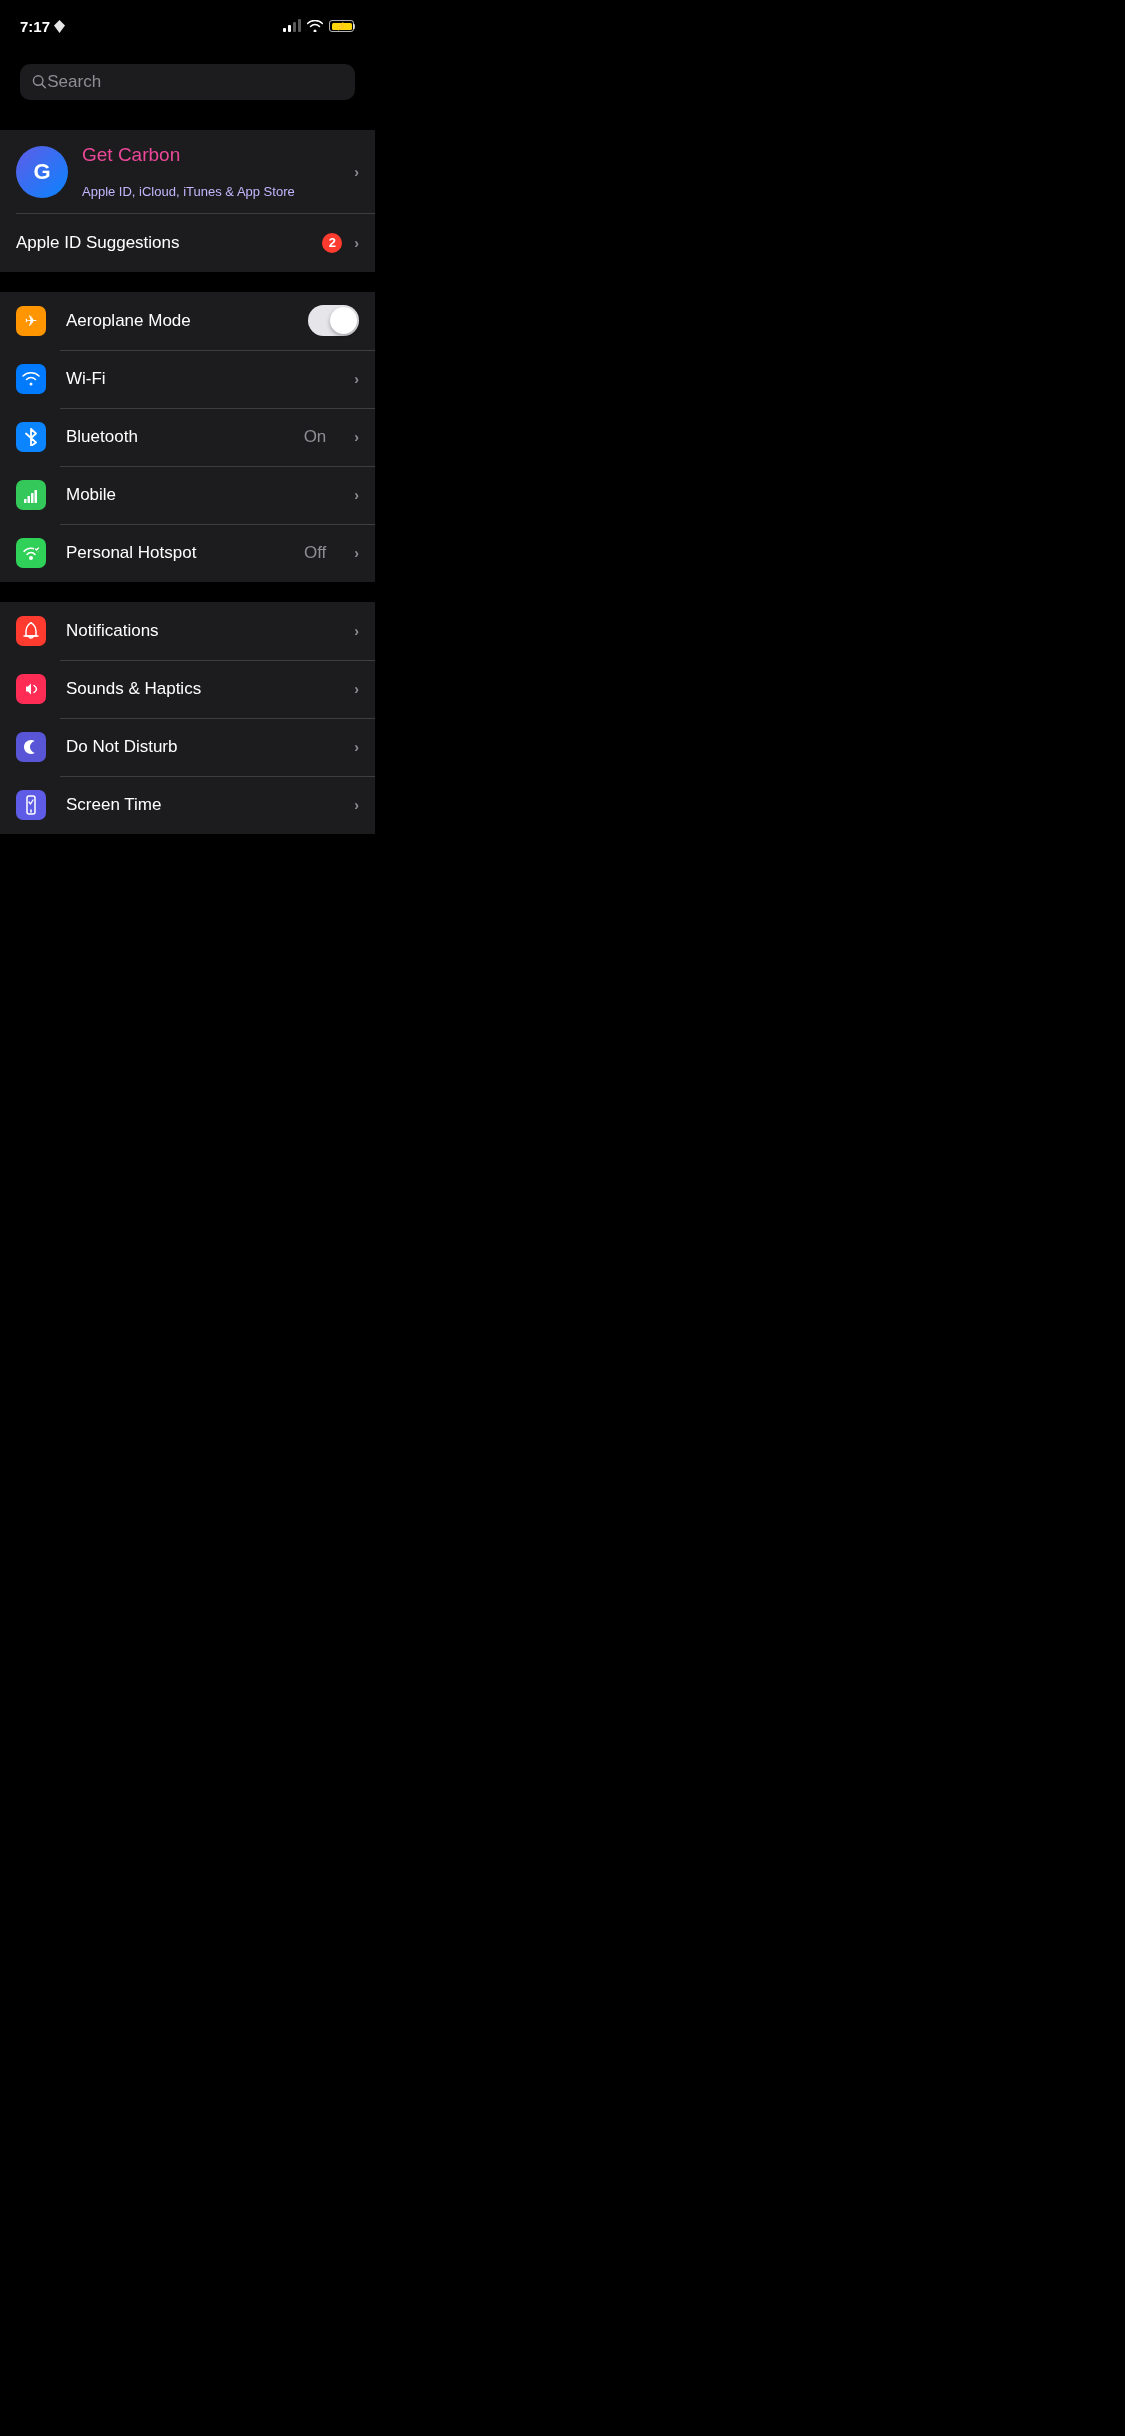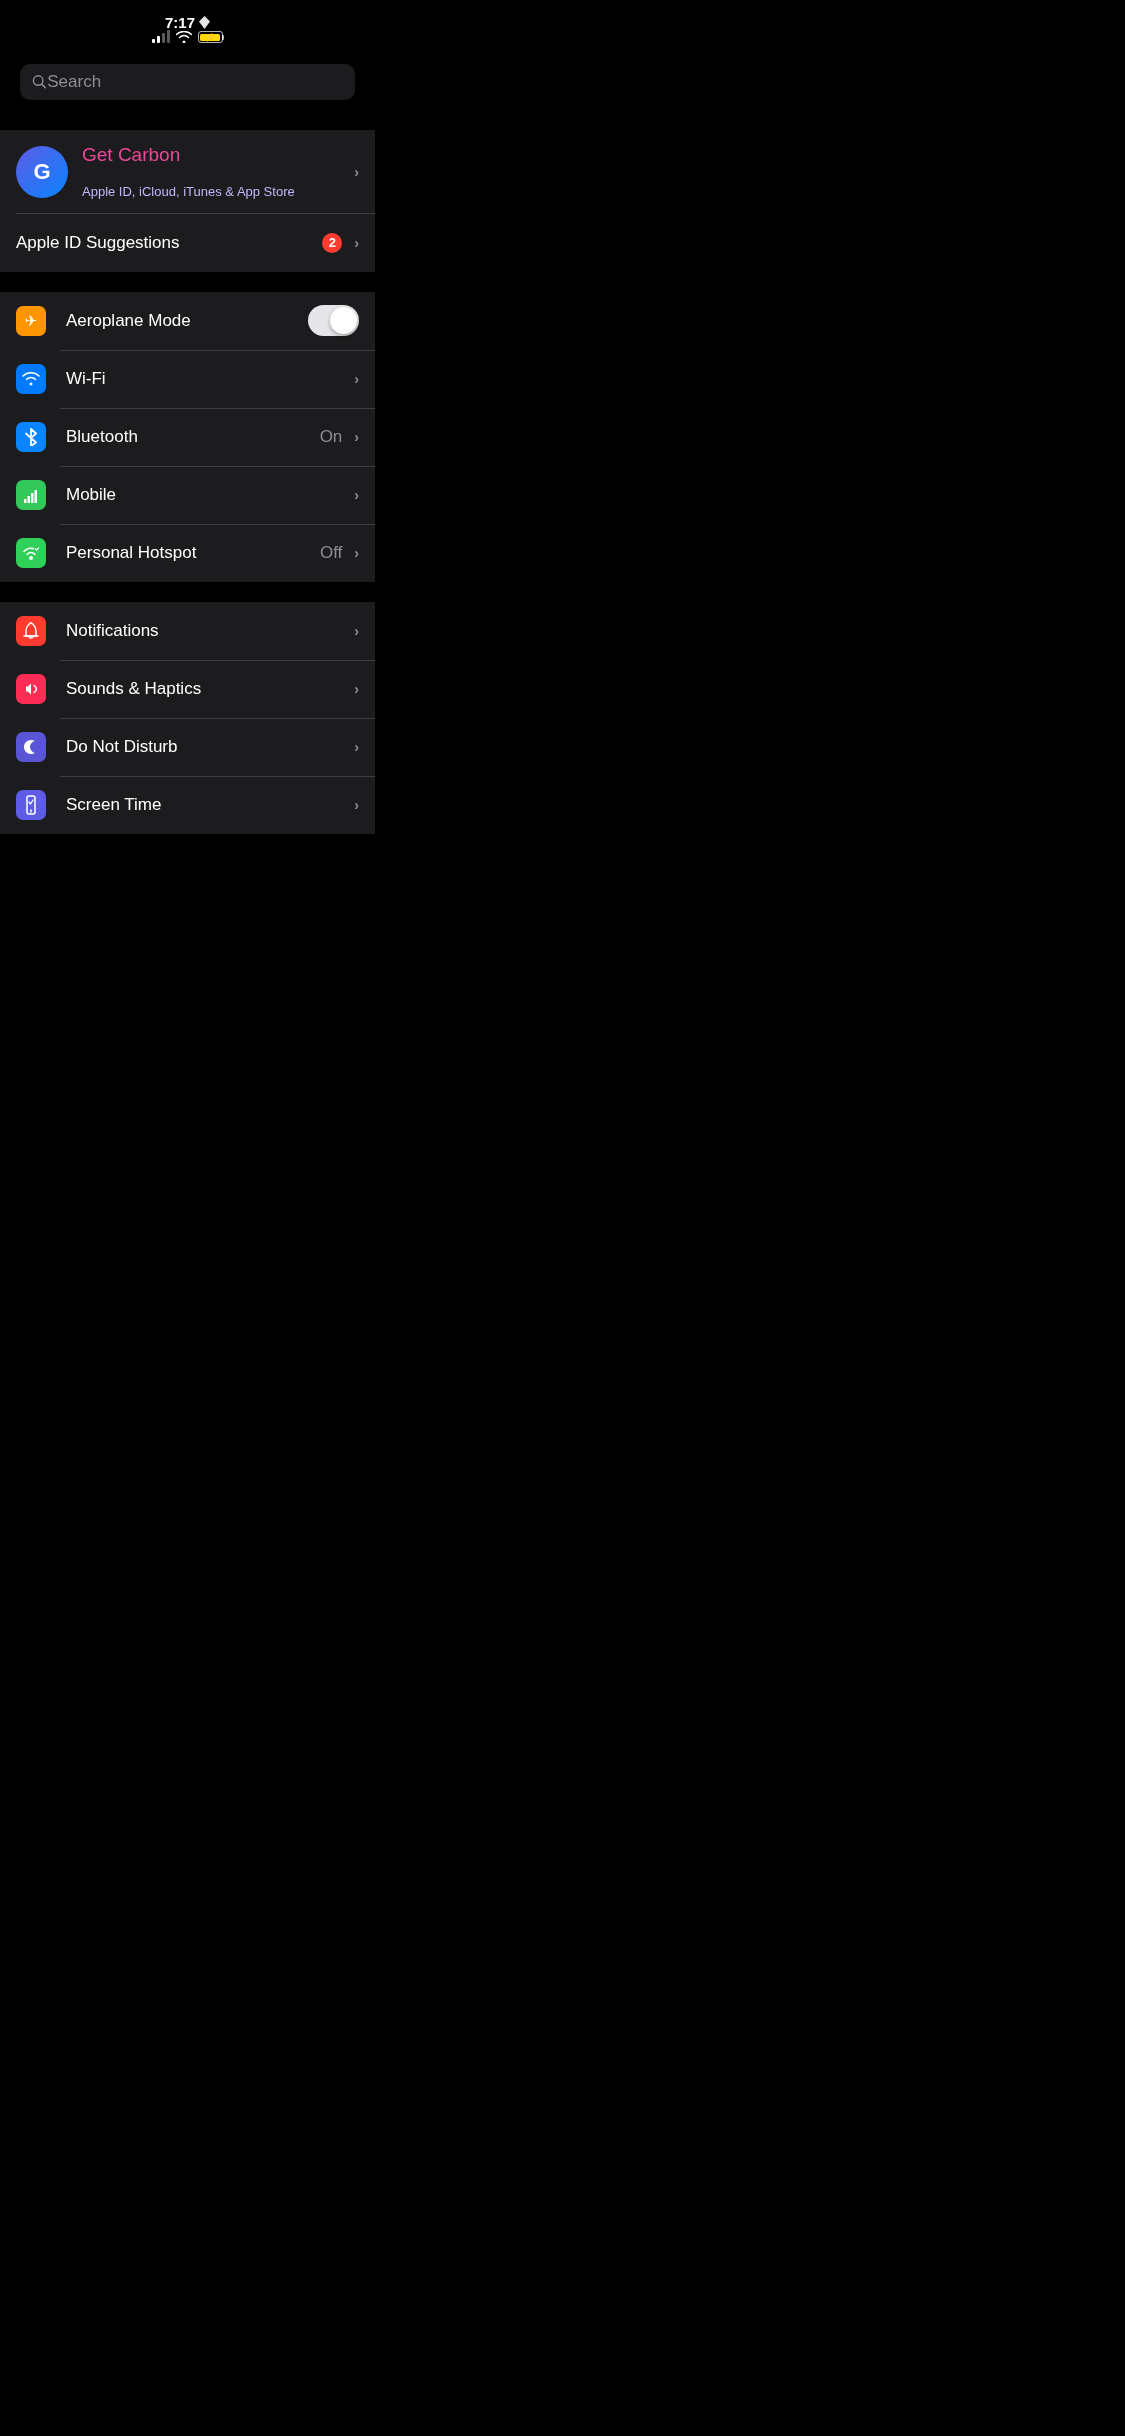--- a/index.html
+++ b/index.html
@@ -14,21 +14,20 @@
       overflow-x: hidden;
     }
 
     
     .status-bar {
       display: flex;
       justify-content: space-between;
       align-items: center;
       padding: 14px 20px 6px;
       height: 44px;
-      flex-direction: column;
     }
     .status-time {
       font-size: 15px;
       font-weight: 600;
       display: flex;
       align-items: center;
       gap: 4px;
     }
     .status-right {
       display: flex;
@@ -124,21 +123,21 @@
     }
 
     .row-label {
       flex: 1;
       font-size: 17px;
       color: #fff;
     }
     .row-value {
       font-size: 17px;
       color: #8e8e93;
-      margin-right: 6px;
+      margin-right: 22px;
     }
     .chevron {
       color: #8e8e93;
       font-size: 14px;
       font-weight: 600;
     }
 
     
     .toggle {
       width: 51px;

